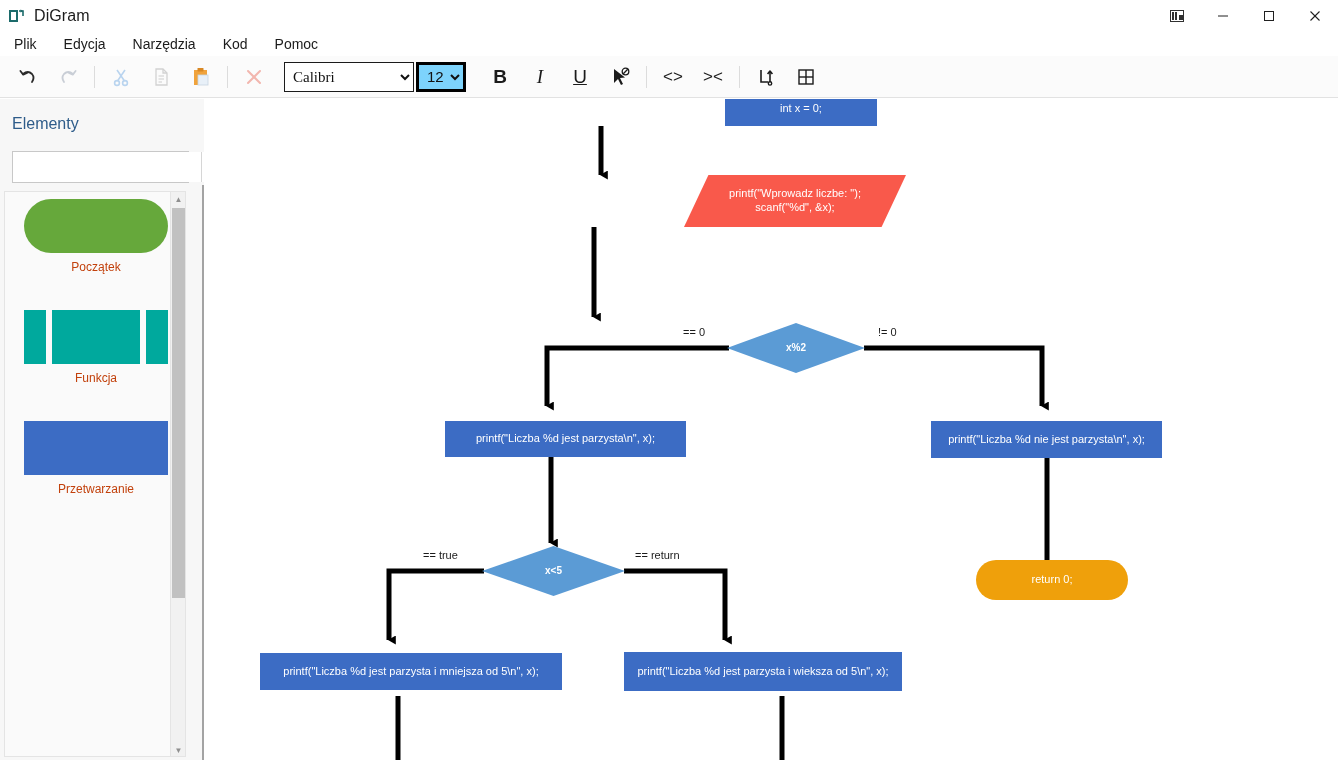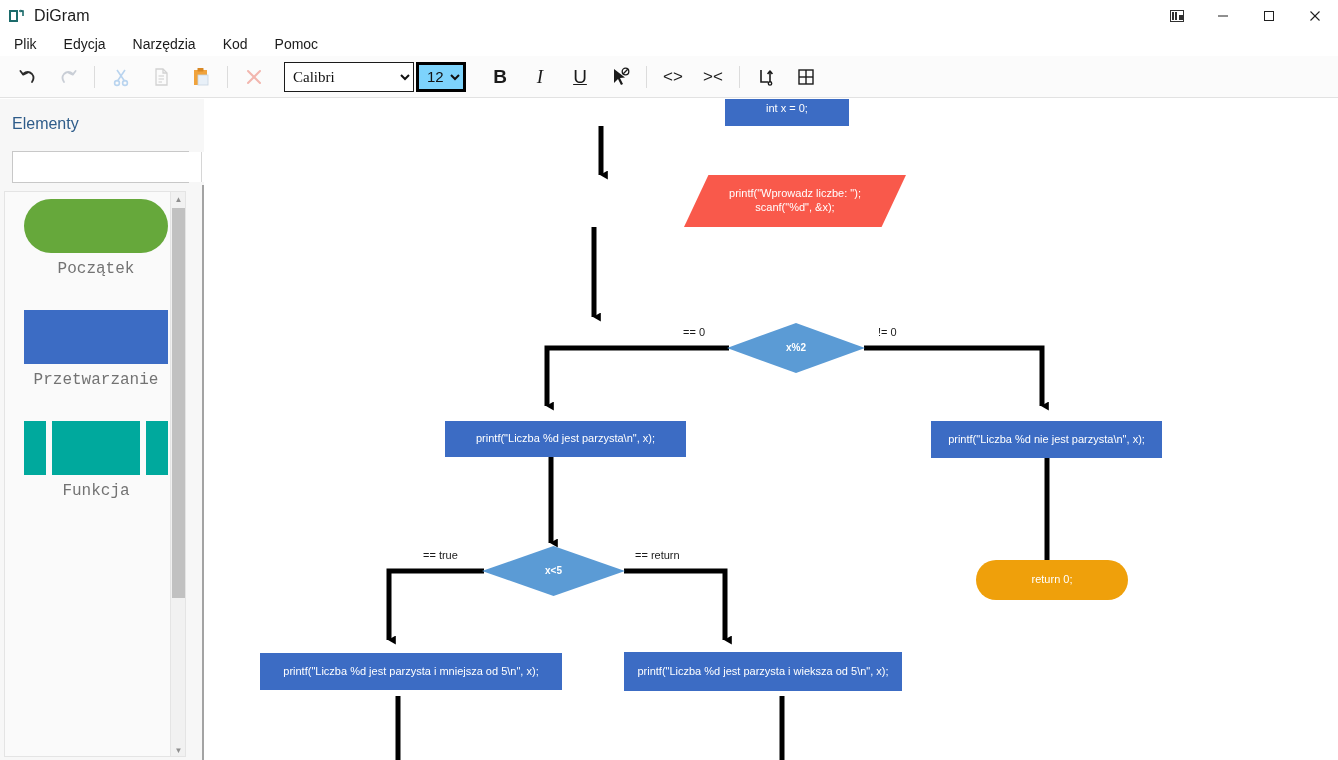--- a/index.html
+++ b/index.html
@@ -93,21 +93,21 @@
     display:flex; align-items:center; justify-content:center; color:#2e5c8a;
   }
   .palette {
     position:absolute; left:4px; top:92px; width:182px; height:566px;
     background:#fafafa; border:1px solid #e4e4e4; overflow:hidden;
   }
   .pal-item {
     width:182px; height:111px; display:flex; flex-direction:column;
     align-items:center; justify-content:flex-start; padding-top:7px;
   }
-  .pal-label { font-size:16px; color:#737373; margin-top:7px;font-family:Liberation Mono, monospace; }
+  .pal-label { font-size:12px; color:#c2410c; margin-top:7px; }
   .pal-shape { width:144px; height:54px; position:relative; }
 
   .shape-start { width:144px; height:54px; background:#66a83b; border-radius:27px; }
   .shape-io {
     width:144px; height:54px; background:#f9594b;
     clip-path: polygon(18% 0, 100% 0, 82% 100%, 0% 100%);
   }
   .shape-proc { width:144px; height:54px; background:#3c6cc4; }
   .shape-func { width:144px; height:54px; position:relative; }
   .shape-func i { position:absolute; top:0; height:54px; background:#00a99d; display:block; }
@@ -319,34 +319,34 @@
 
     <div class="palette">
       <div class="pal-item">
         <div class="pal-shape">
             <div class="shape-start"></div>
           </div>
         <div class="pal-label">Początek</div>
       </div>
       <div class="pal-item">
         <div class="pal-shape">
-            <div class="shape-proc"></div>
-          </div>
-        <div class="pal-label">Przetwarzanie</div>
-      </div>
-      <div class="pal-item">
-        <div class="pal-shape">
           <div class="shape-func">
             <i style="left:0;width:22px"></i>
               <i style="left:28px;width:88px"></i>
               <i style="left:122px;width:22px"></i>
           </div>
         </div>
         <div class="pal-label">Funkcja</div>
       </div>
+      <div class="pal-item">
+        <div class="pal-shape">
+            <div class="shape-proc"></div>
+          </div>
+        <div class="pal-label">Przetwarzanie</div>
+      </div>
 
       <div class="pal-scrollbar">
         <div class="sb-arrow up">▲</div>
         <div class="sb-thumb"></div>
         <div class="sb-arrow down">▼</div>
       </div>
     </div>
   </div>
 
   <div class="canvas">
@@ -371,21 +371,21 @@
       <line x1="843" y1="358" x2="843" y2="468" stroke="#000" stroke-width="5" marker-end="url(#ah)"></line>
 
       <path d="M280 472 L185 472 L185 541" stroke="#000" stroke-width="5" fill="none" marker-end="url(#ah)"></path>
 
       <path d="M420 472 L521 472 L521 541" stroke="#000" stroke-width="5" fill="none" marker-end="url(#ah)"></path>
 
       <line x1="194" y1="597" x2="194" y2="661" stroke="#000" stroke-width="5"></line>
       <line x1="578" y1="597" x2="578" y2="661" stroke="#000" stroke-width="5"></line>
     </svg>
 
-    <div class="node n-proc" style="left:521px; top:-7px; width:124px; height:34px;">
+    <div class="node n-proc" style="left:521px; top:-7px; width:152px; height:34px;">
       <span>int x = 0;</span>
     </div>
 
     <div class="node n-io" style="left:480px; top:76px; width:222px; height:52px; flex-direction:column;">
       <span>printf("Wprowadz liczbe: ");</span>
       <span>scanf("%d", &amp;x);</span>
     </div>
 
     <div class="node n-cond" style="left:523px; top:224px; width:138px; height:50px;">
       <span>x%2</span>

